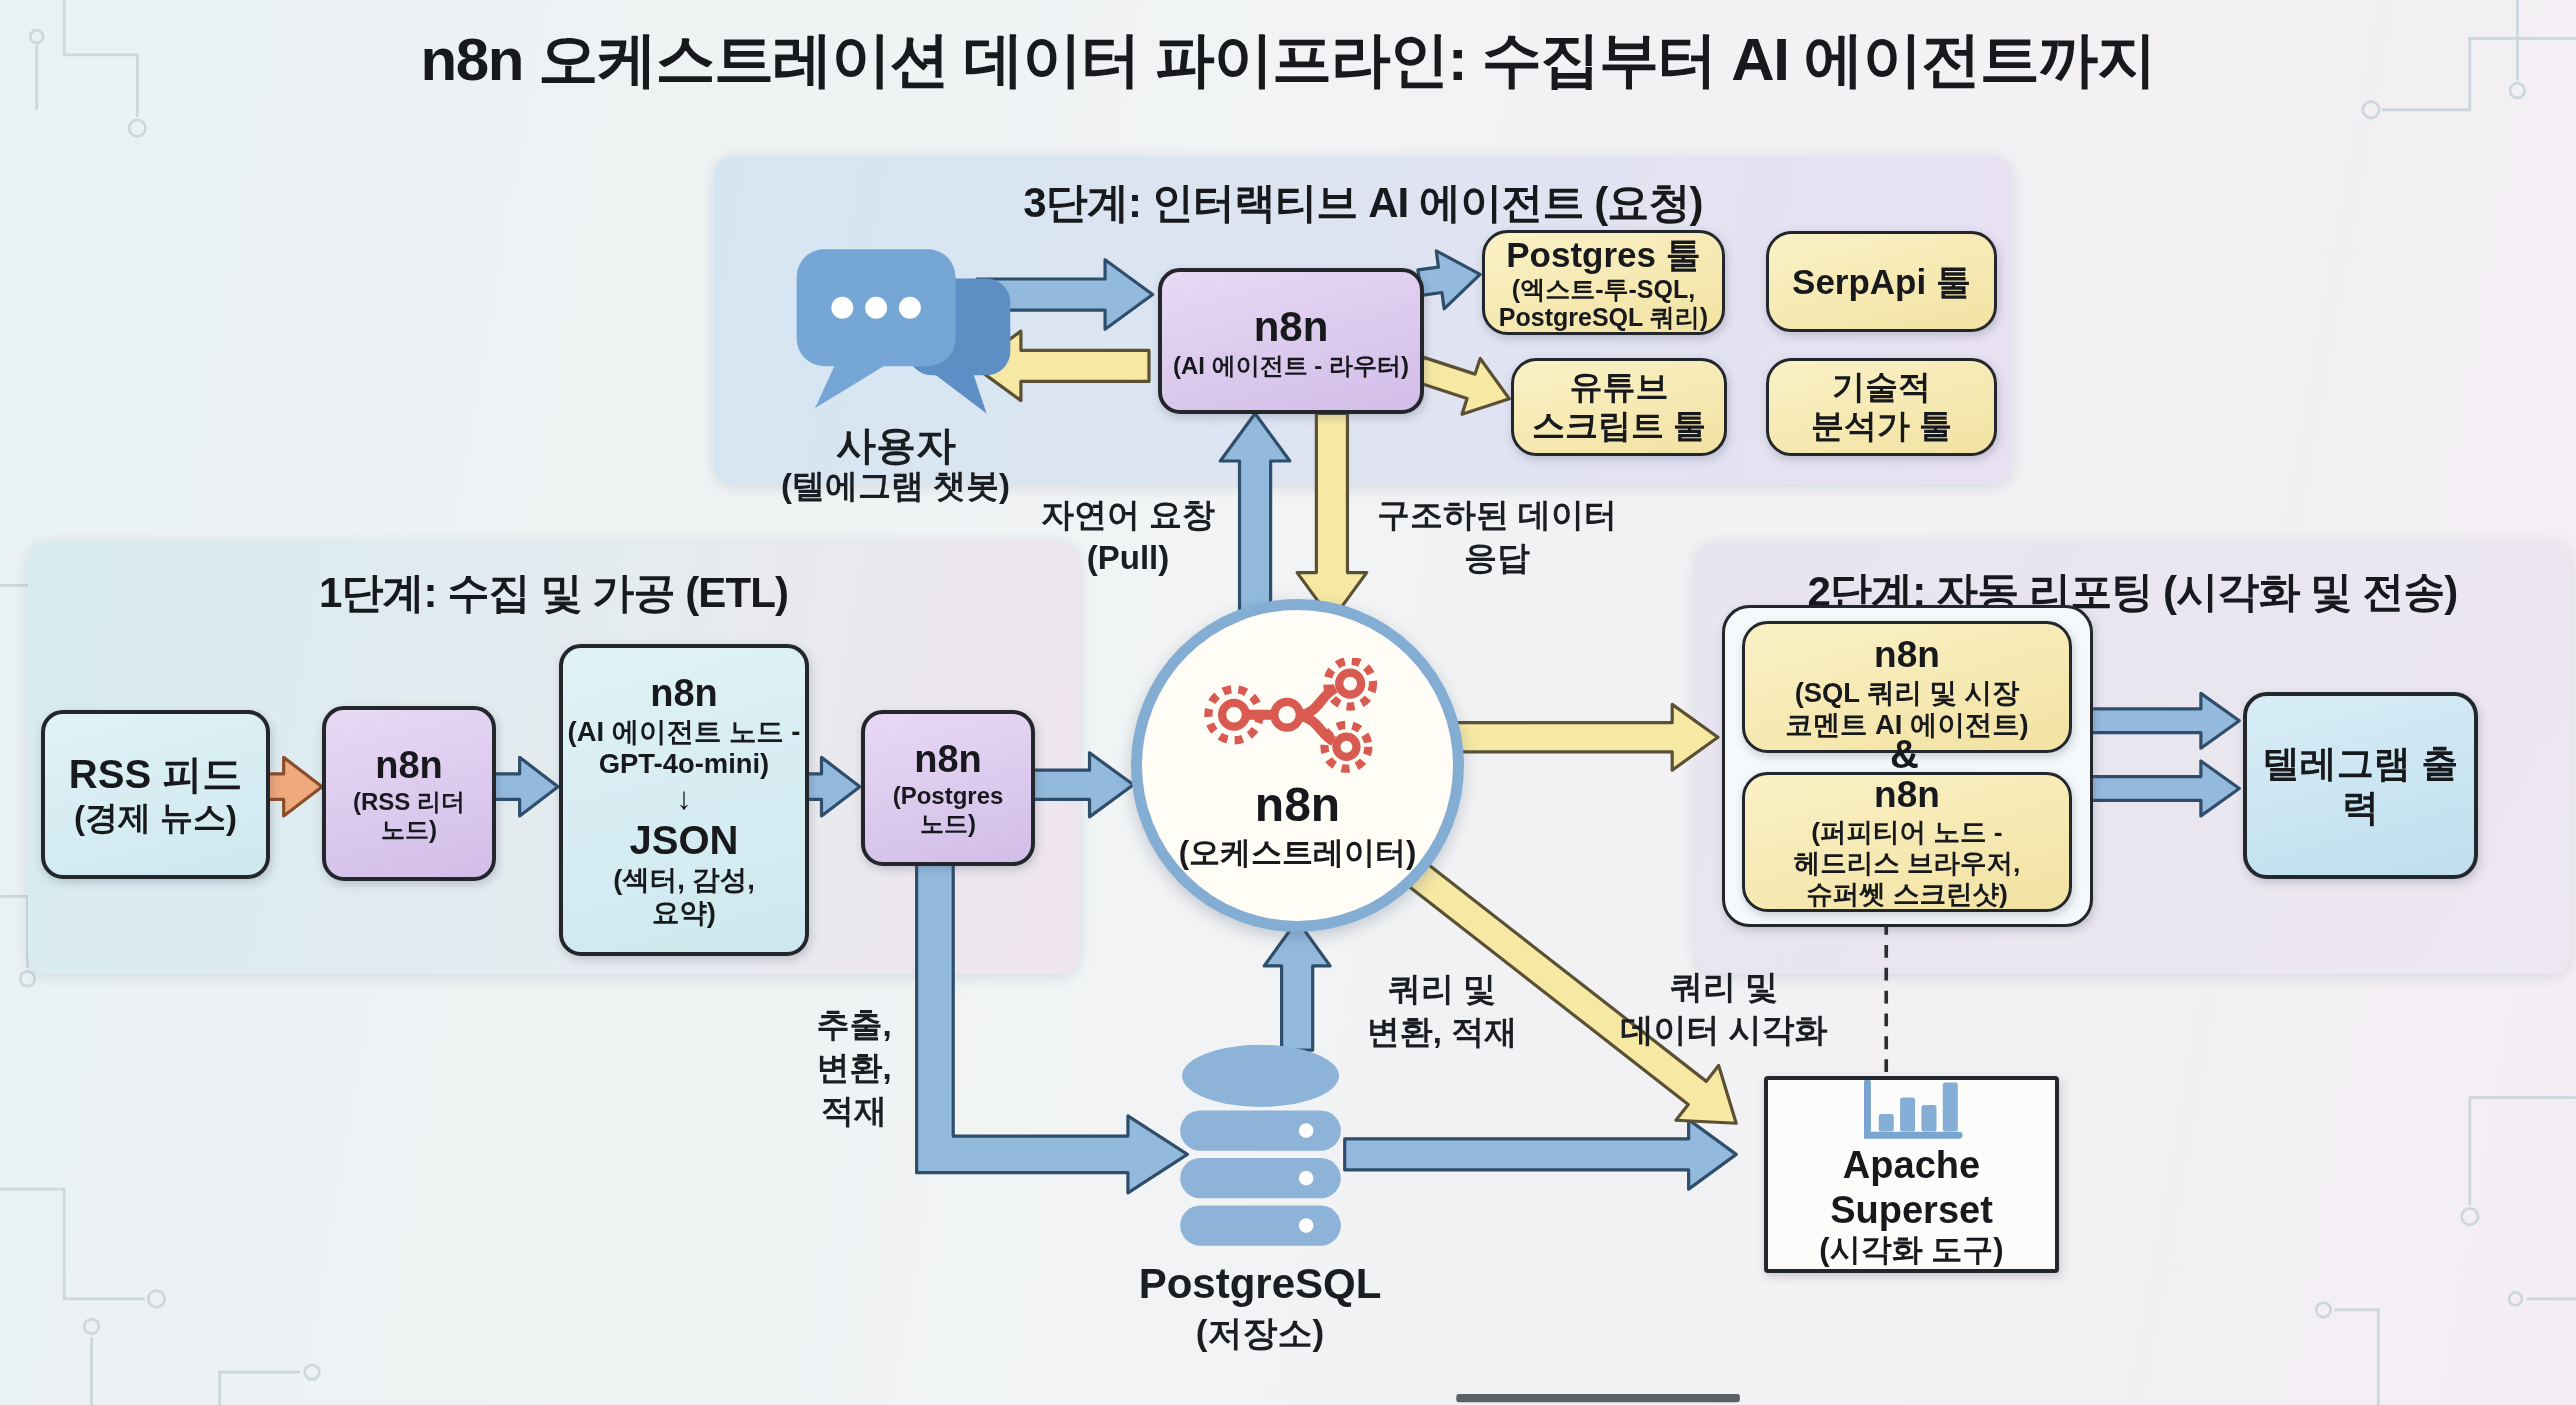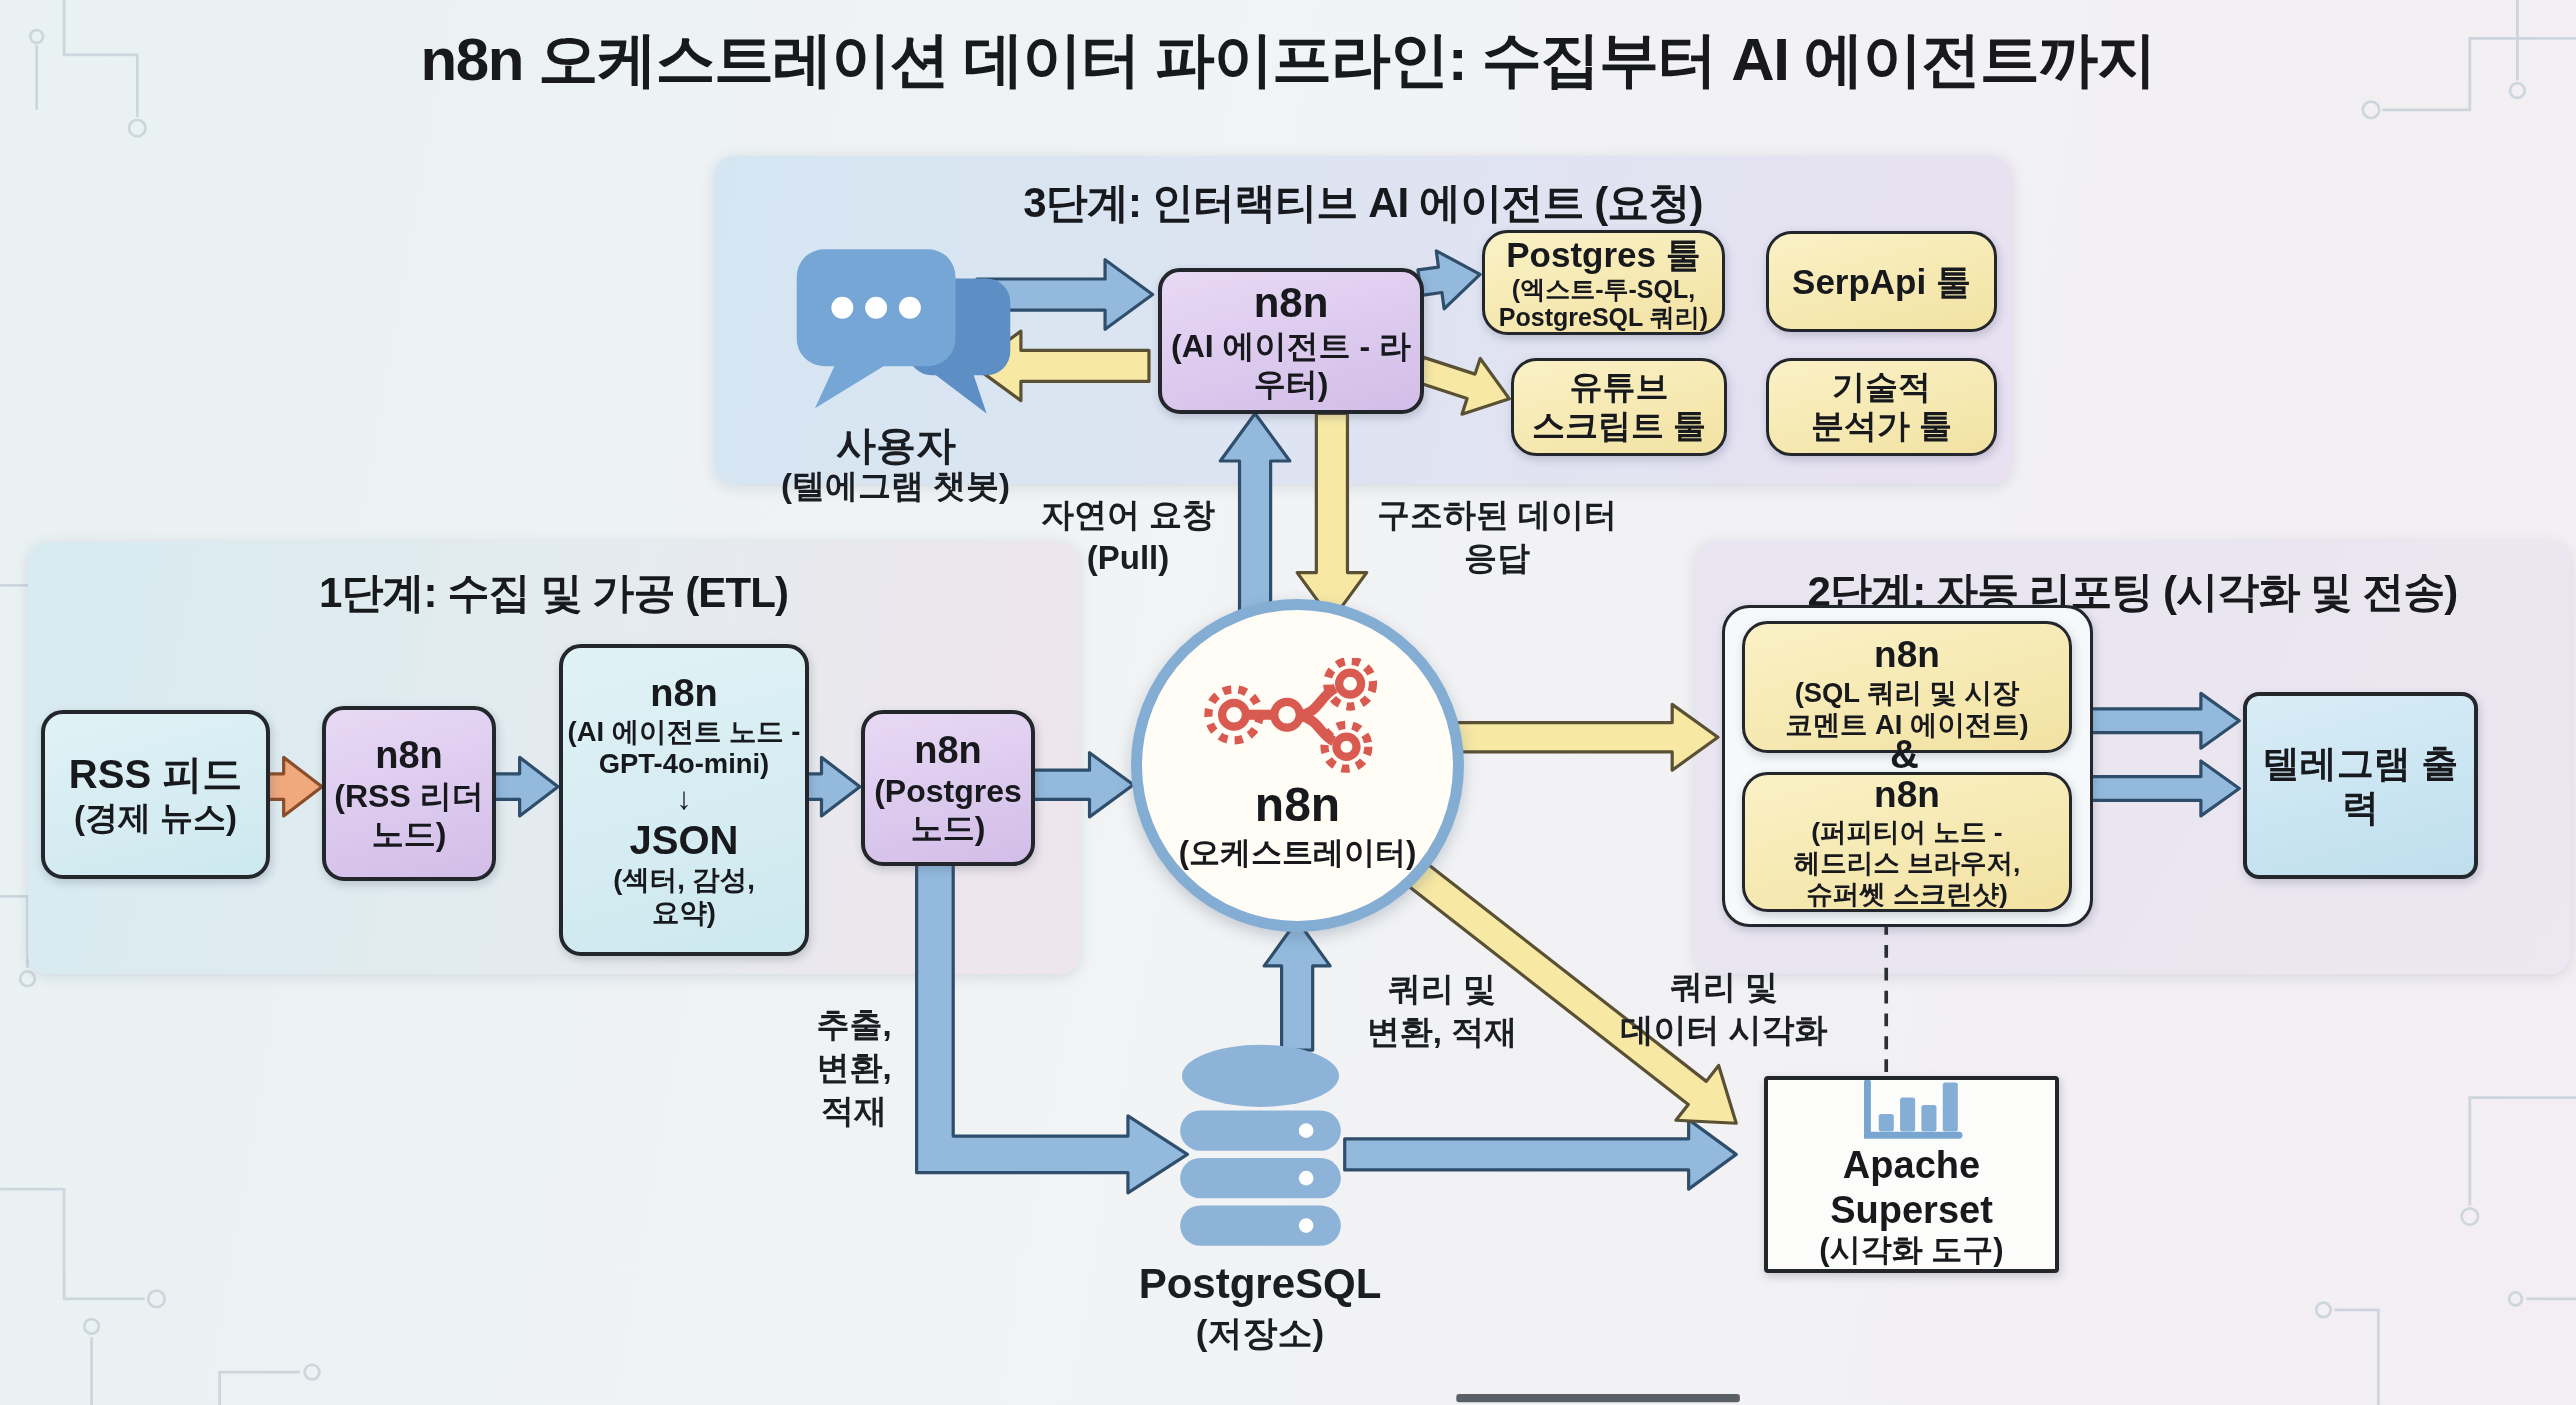--- a/index.html
+++ b/index.html
@@ -28,21 +28,21 @@
     border-radius:50%;border:11px solid #84add3;background:#fffdf6;
     display:flex;flex-direction:column;align-items:center;justify-content:center;
     text-align:center;box-shadow:0 5.5px 14.6px rgba(60,80,110,.25);}
   .lbl{position:absolute;z-index:3;font-weight:700;white-space:pre-line;text-align:center;
     line-height:1.3;color:#1a1d21;}
   .amp{position:absolute;z-index:5;font-weight:800;font-size:40px;text-align:center;}
   #arrows{position:absolute;left:0;top:0;z-index:2;}
   #decor{position:absolute;left:0;top:0;z-index:0;}
   .icon-wrap{position:absolute;z-index:4;}
   .f27{font-size:25px}.f29{font-size:26.5px}.f30{font-size:27.4px}.f32{font-size:29px}
-  .f33{font-size:32px}.f34{font-size:31px}.f36{font-size:33px}.f38{font-size:35px}
+  .f33{font-size:24px}.f34{font-size:31px}.f36{font-size:33px}.f38{font-size:35px}
   .f40{font-size:37px}.f42{font-size:38px}.f44{font-size:40px}.f46{font-size:42px}.f52{font-size:48px}
 </style>
 </head>
 <body>
 
 <div id="canvas">
 
   <svg id="decor" width="2576" height="1405" viewBox="0 0 2816 1536">
     <g fill="none" stroke="#c7d2da" stroke-width="3" opacity="0.85">
       <path d="M70,0 V60 H150 V128"></path>
@@ -202,21 +202,21 @@
     <div class="s f30">(SQL 쿼리 및 시장
 코멘트 AI 에이전트)</div>
   </div>
   <div class="amp" style="left:1866px;width:77px;top:732px">&amp;</div>
   <div class="node yellowb" style="left:1742px;top:772px;width:324px;height:134px">
     <div class="t f40">n8n</div>
     <div class="s f29">(퍼피티어 노드 -
 헤드리스 브라우저,
 슈퍼쎗 스크린샷)</div>
   </div>
-  <div class="node bluebox" style="left:2243px;top:692px;width:227px;height:179px;border-radius:16px">
+  <div class="node bluebox" style="left:2243px;top:692px;width:227px;height:179px;border-radius:24px">
     <div class="t f40">텔레그램 출력</div>
   </div>
 
   <div class="icon-wrap" style="left:1178px;top:1043px;width:165px;height:210px">
     <svg width="165" height="210" viewBox="0 0 180 230">
       <g fill="#8db3d8">
         <ellipse cx="90" cy="36" rx="86" ry="34"></ellipse>
         <rect x="2" y="74" width="176" height="44" rx="22"></rect>
         <rect x="2" y="126" width="176" height="44" rx="22"></rect>
         <rect x="2" y="178" width="176" height="44" rx="22"></rect>

